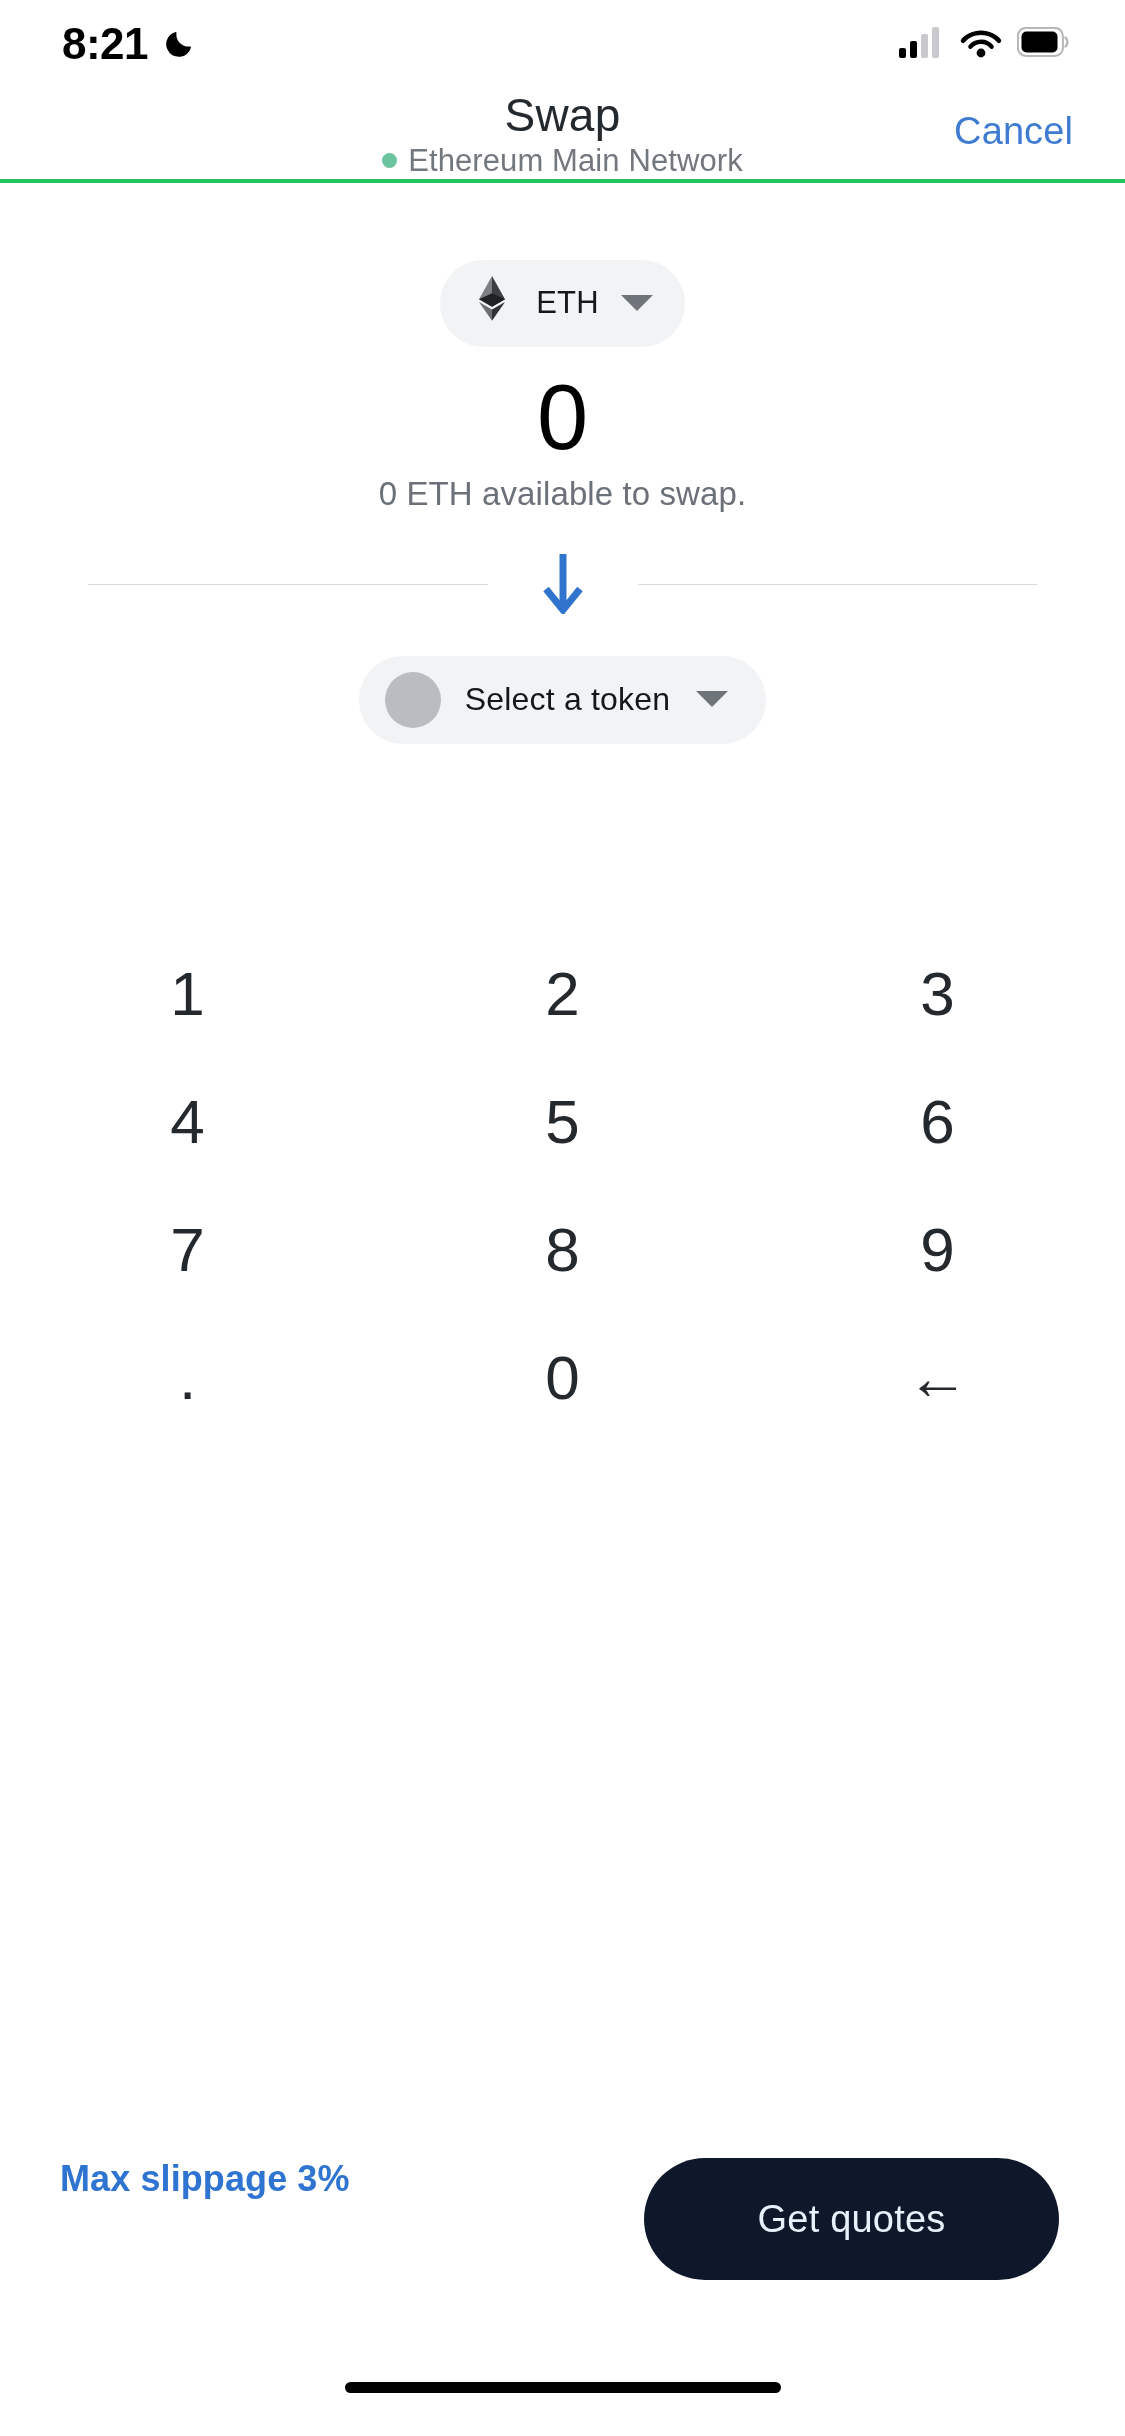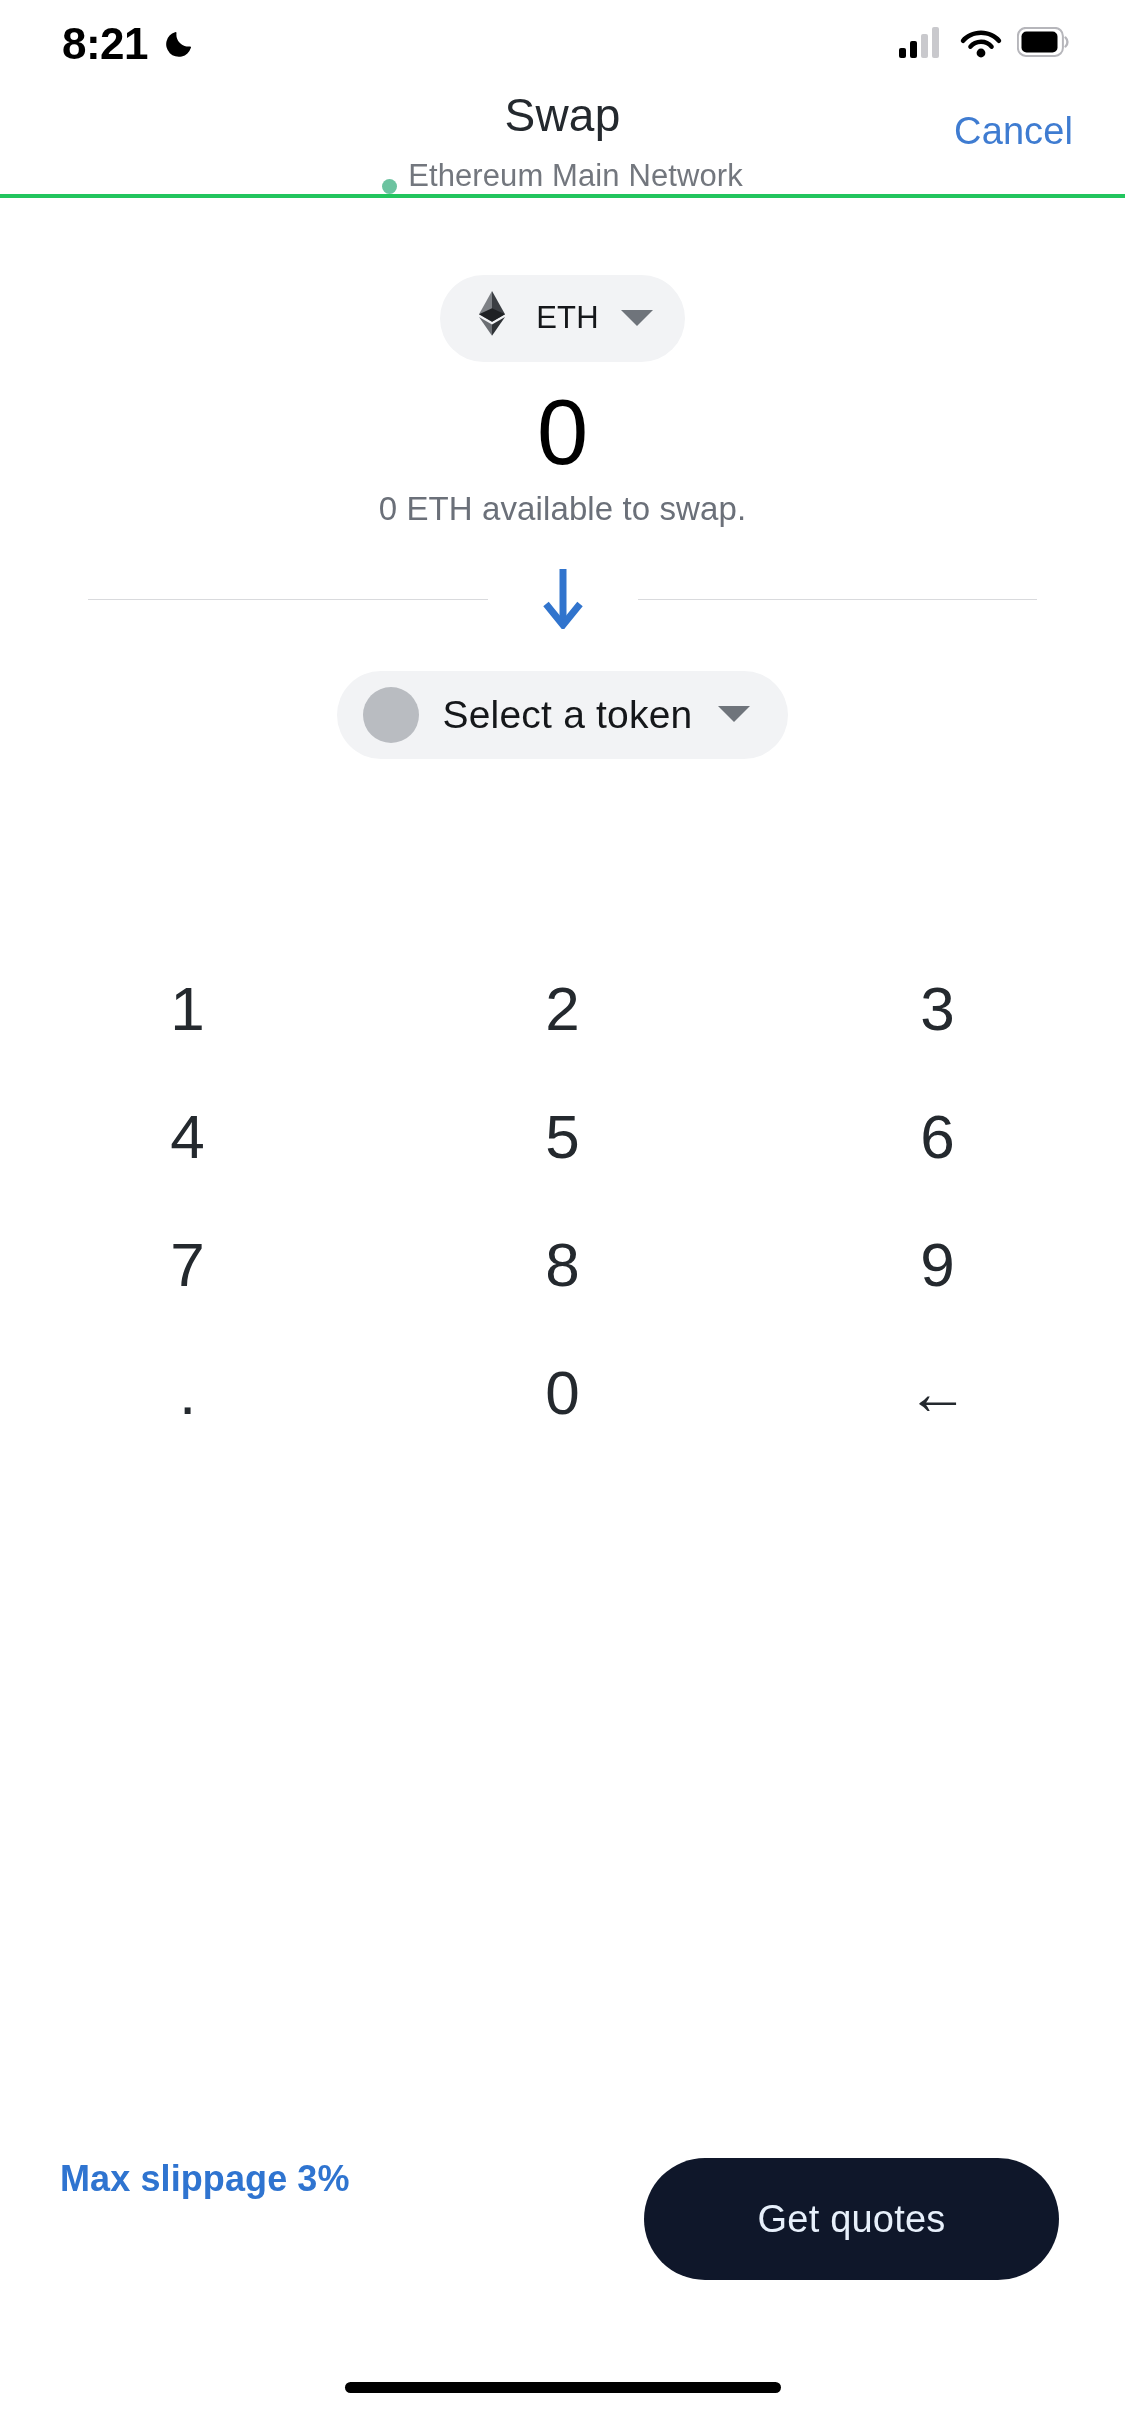--- a/index.html
+++ b/index.html
@@ -64,23 +64,23 @@
   }
   .header-title {
     font-size:46px;
     font-weight:400;
     color:#24292e;
     line-height:1.12;
     letter-spacing:0.2px;
   }
   .header-subtitle {
     display:flex;
-    align-items:flex-end;
+    align-items:center;
     gap:11px;
-    margin-top:16px;
+    margin-top:1px;
   }
   .network-dot {
     width:15px; height:15px;
     border-radius:50%;
     background:#6cc3a0;
     flex:0 0 15px;
   }
   .network-name {
     font-size:31px;
     color:#73777e;
@@ -187,21 +187,21 @@
     border:none;
     font-family:inherit;
   }
   .token-placeholder-circle {
     width:56px; height:56px;
     border-radius:50%;
     background:#b9bcc1;
     flex:0 0 56px;
   }
   .dest-label {
-    font-size:39px;
+    font-size:32px;
     color:#15171a;
     font-weight:400;
     letter-spacing:0.2px;
   }
 
   
   .keypad {
     position:absolute;
     left:0;
     top:747px;

